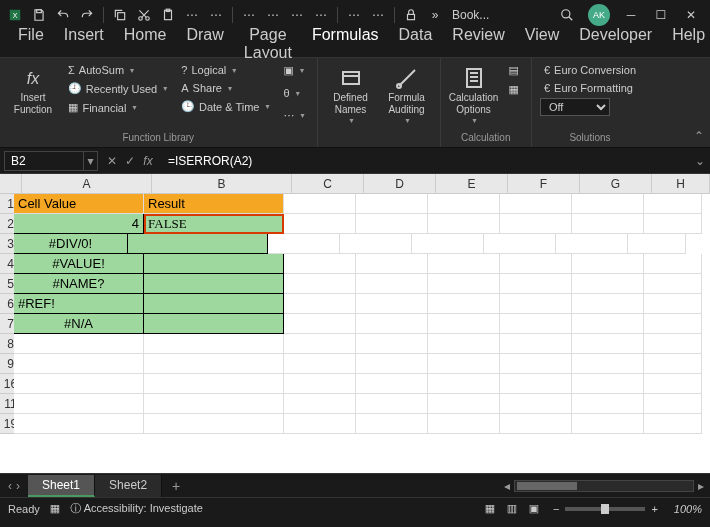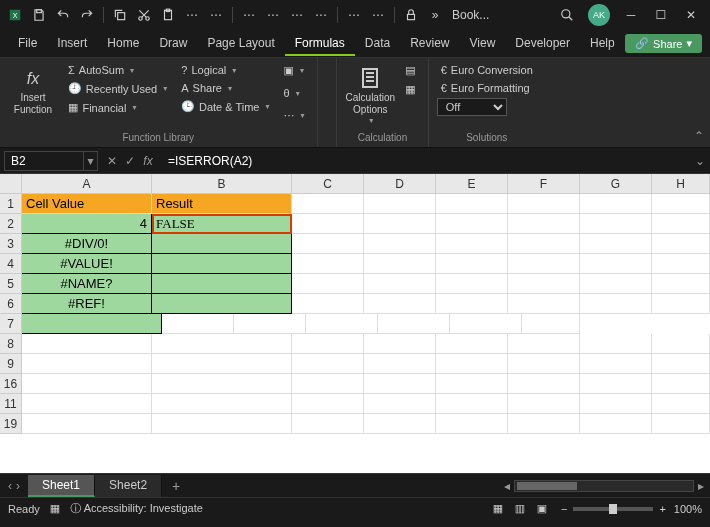--- a/index.html
+++ b/index.html
@@ -11,21 +11,21 @@
 .titlebar .qat-btn { width: 22px; height: 22px; display: flex; align-items: center; justify-content: center; color: #ccc; cursor: pointer; }
 .titlebar .qat-btn svg { width: 14px; height: 14px; }
 .titlebar .sep { width: 1px; height: 16px; background: #444; margin: 0 3px; }
 .titlebar .doc-title { margin-left: 6px; color: #ccc; font-size: 12px; }
 .titlebar .spacer { flex: 1; }
 .titlebar .search-btn, .titlebar .win-btn { width: 30px; height: 30px; display: flex; align-items: center; justify-content: center; color: #ccc; cursor: pointer; }
 .titlebar .avatar { width: 22px; height: 22px; border-radius: 50%; background: #4a8; display: flex; align-items: center; justify-content: center; font-size: 9px; margin: 0 6px; }
 
 
 .menubar { height: 28px; background: #1a1a1a; display: flex; align-items: center; padding: 0 8px; border-bottom: 1px solid #333; }
-.menubar .tab { padding: 4px 10px; color: #ccc; cursor: pointer; font-size: 12px; }
+.menubar .tab { padding: 4px 10px; color: #ccc; cursor: pointer; font-size: 16px; text-align: center; }
 .menubar .tab.active { border-bottom: 2px solid #84cc16; color: #fff; }
 .menubar .share-btn { margin-left: auto; background: #4a9961; color: #fff; padding: 3px 10px; border-radius: 3px; display: flex; align-items: center; gap: 4px; font-size: 11px; cursor: pointer; }
 
 
 .ribbon { height: 90px; background: #2a2a2a; display: flex; border-bottom: 1px solid #111; position: relative; }
 .ribbon-group { display: flex; flex-direction: column; padding: 4px 8px; border-right: 1px solid #3a3a3a; }
 .ribbon-group .group-body { flex: 1; display: flex; align-items: flex-start; gap: 6px; }
 .ribbon-group .group-title { font-size: 10px; color: #999; text-align: center; padding-top: 2px; }
 .big-btn { display: flex; flex-direction: column; align-items: center; justify-content: center; padding: 4px; color: #ccc; cursor: pointer; font-size: 10px; text-align: center; line-height: 1.2; width: 50px; }
 .big-btn svg { width: 24px; height: 24px; margin-bottom: 2px; }
@@ -43,21 +43,21 @@
 .formula-input { flex: 1; background: #1a1a1a; border: none; color: #fff; font-size: 12px; padding: 0 6px; }
 .fbar-expand { width:20px; color:#999; text-align:center; cursor:pointer; }
 
 
 .grid-wrap { position: relative; height: 299px; background: #fff; overflow: hidden; }
 .corner { position: absolute; left:0; top:0; width: 22px; height: 20px; background: #e8e8e8; border-right:1px solid #ccc; border-bottom:1px solid #ccc; }
 .col-headers { position: absolute; left: 22px; top: 0; height: 20px; display: flex; }
 .col-h { background: #e8e8e8; border-right: 1px solid #ccc; border-bottom:1px solid #ccc; color: #333; font-size: 12px; text-align: center; line-height: 20px; }
 .row-headers { position: absolute; left: 0; top: 20px; width: 22px; }
 .row-h { height: 20px; background: #e8e8e8; border-bottom: 1px solid #ccc; border-right:1px solid #ccc; color: #333; font-size: 12px; text-align: center; line-height: 20px; }
-.cells { position: absolute; left: 22px; top: 20px; }
+.cells { position: absolute; left: 14px; top: 20px; }
 .cell-row { display: flex; height: 20px; }
 .cell { border-right: 1px solid #ddd; border-bottom: 1px solid #ddd; font-size: 13px; color: #000; padding: 0 4px; line-height: 19px; overflow: hidden; background:#fff; }
 .cell.hdr { background: #f5a623; }
 .cell.grn { background: #9fd89f; border-color: #000; }
 .cell.sel { outline: 2px solid #d83b01; outline-offset: -2px; font-family: Liberation Serif, serif; }
 
 
 .sheet-bar { height: 24px; background: #1a1a1a; display: flex; align-items: center; border-top: 1px solid #333; }
 .sheet-nav { display: flex; gap: 4px; padding: 0 8px; color: #999; }
 .sheet-nav span { cursor: pointer; }
@@ -225,20 +225,38 @@
           </div>
         <div class="small-btn chev">
             <span>⋯</span>
           </div>
       </div>
     </div>
     <div class="group-title">Function Library</div>
   </div>
 
   <div class="ribbon-group">
+    <div class="group-body">
+      <div class="big-btn chev">
+        <svg viewBox="0 0 24 24" fill="none" stroke="#ccc" stroke-width="2">
+            <rect x="4" y="6" width="16" height="12"></rect>
+            <path d="M4 10h16"></path>
+          </svg>
+        <span>Defined</span>
+          <span>Names</span>
+      </div>
+      <div class="big-btn chev">
+        <svg viewBox="0 0 24 24" fill="none" stroke="#ccc" stroke-width="2">
+            <path d="M4 20l6-6M10 14l10-10"></path>
+            <circle cx="4" cy="20" r="2"></circle>
+          </svg>
+        <span>Formula</span>
+          <span>Auditing</span>
+      </div>
+    </div>
     <div class="group-title">&nbsp;</div>
   </div>
 
   <div class="ribbon-group">
     <div class="group-body">
       <div class="big-btn chev">
         <svg viewBox="0 0 24 24" fill="none" stroke="#ccc" stroke-width="2">
             <rect x="5" y="3" width="14" height="18"></rect>
             <path d="M8 7h8M8 11h8M8 15h8"></path>
           </svg>
@@ -329,21 +347,21 @@
         <div class="cell grn" style="width: 130px; text-align: right;">4</div>
         <div class="cell grn sel" style="width: 140px;">FALSE</div>
         <div class="cell" style="width: 72px;"></div>
         <div class="cell" style="width: 72px;"></div>
         <div class="cell" style="width: 72px;"></div>
         <div class="cell" style="width: 72px;"></div>
         <div class="cell" style="width: 72px;"></div>
         <div class="cell" style="width: 58px;"></div>
       </div>
       <div class="cell-row">
-        <div class="cell grn" style="width: 130px; text-align: center;">#DIV/0!</div>
+        <div class="cell grn" style="width: 114px; text-align: center;">#DIV/0!</div>
         <div class="cell grn" style="width: 140px;"></div>
         <div class="cell" style="width: 72px;"></div>
         <div class="cell" style="width: 72px;"></div>
         <div class="cell" style="width: 72px;"></div>
         <div class="cell" style="width: 72px;"></div>
         <div class="cell" style="width: 72px;"></div>
         <div class="cell" style="width: 58px;"></div>
       </div>
       <div class="cell-row">
         <div class="cell grn" style="width: 130px; text-align: center;">#VALUE!</div>
@@ -359,30 +377,31 @@
         <div class="cell grn" style="width: 130px; text-align: center;">#NAME?</div>
         <div class="cell grn" style="width: 140px;"></div>
         <div class="cell" style="width: 72px;"></div>
         <div class="cell" style="width: 72px;"></div>
         <div class="cell" style="width: 72px;"></div>
         <div class="cell" style="width: 72px;"></div>
         <div class="cell" style="width: 72px;"></div>
         <div class="cell" style="width: 58px;"></div>
       </div>
       <div class="cell-row">
-        <div class="cell grn" style="width: 130px; text-align: center;">#REF!</div>
+        <div class="cell grn" style="width: 130px; ">#REF!</div>
         <div class="cell grn" style="width: 140px;"></div>
         <div class="cell" style="width: 72px;"></div>
         <div class="cell" style="width: 72px;"></div>
         <div class="cell" style="width: 72px;"></div>
         <div class="cell" style="width: 72px;"></div>
         <div class="cell" style="width: 72px;"></div>
         <div class="cell" style="width: 58px;"></div>
       </div>
       <div class="cell-row">
+        <div class="cell grn" style="width: 130px; text-align: center;">#N/A</div>
         <div class="cell grn" style="width: 140px;"></div>
         <div class="cell" style="width: 72px;"></div>
         <div class="cell" style="width: 72px;"></div>
         <div class="cell" style="width: 72px;"></div>
         <div class="cell" style="width: 72px;"></div>
         <div class="cell" style="width: 72px;"></div>
         <div class="cell" style="width: 58px;"></div>
       </div>
       <div class="cell-row">
         <div class="cell" style="width: 130px;"></div>
@@ -465,14 +484,14 @@
   </span>
   <div class="spacer"></div>
   <div class="view-btn">▦</div>
   <div class="view-btn">▥</div>
   <div class="view-btn">▣</div>
   <span style="margin-left:8px;cursor:pointer;">−</span>
   <div class="zoom-slider">
       <div class="thumb"></div>
     </div>
   <span style="cursor:pointer;">+</span>
-  <span style="margin-left:8px;">100%</span>
+  <span style="margin-left:16px;font-style:italic;">100%</span>
 </div>
 
 </body></html>

